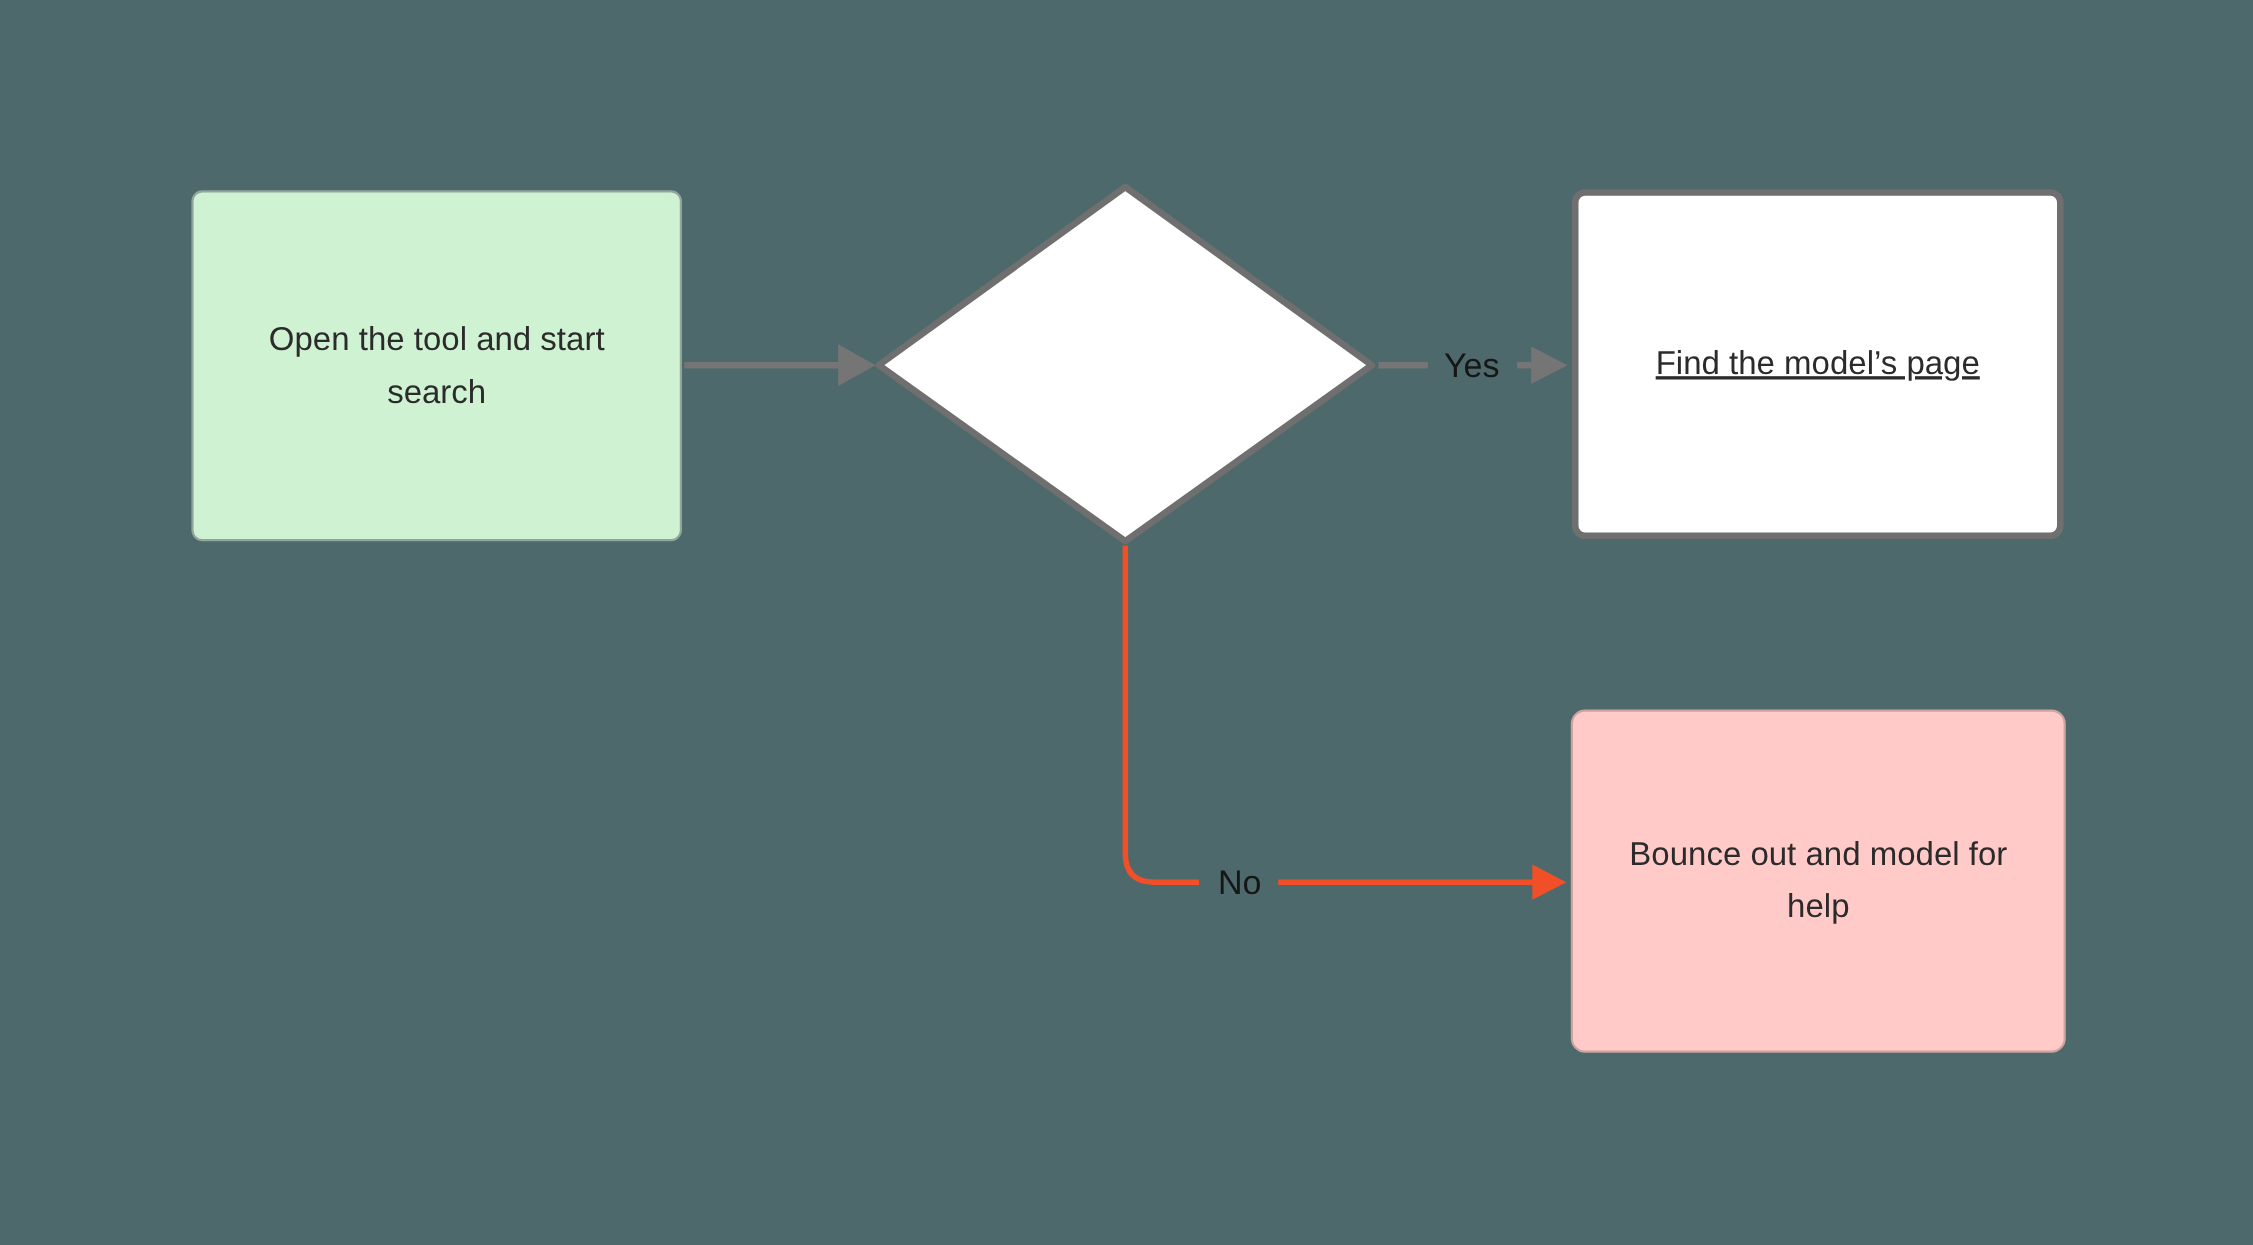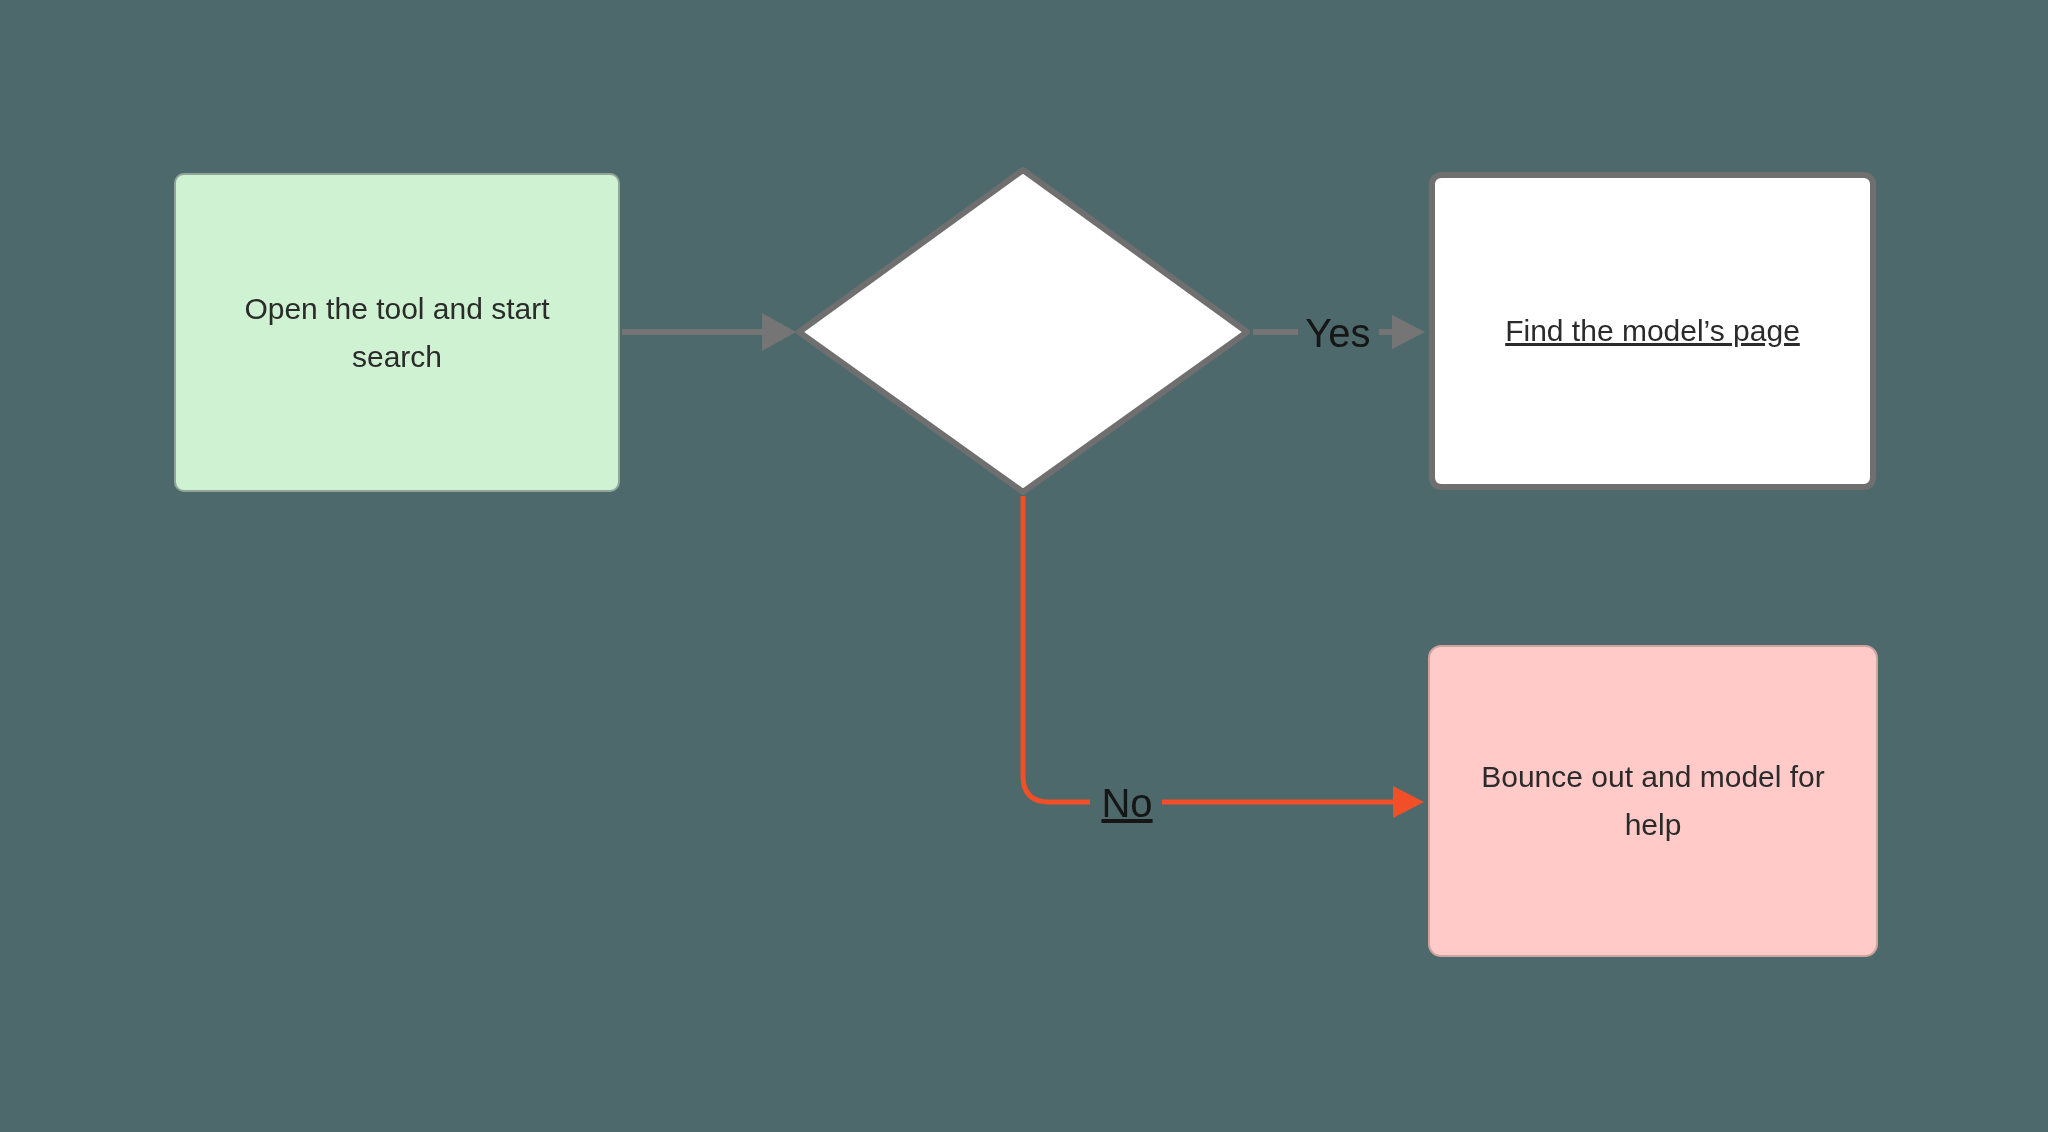--- a/index.html
+++ b/index.html
@@ -77,26 +77,26 @@
     border:2px solid var(--box-pink-border);
     border-radius:13px;
   }
   #node-no-result .node-label{max-width:360px;}
 
   .edge-label{
     position:absolute;
     display:flex;
     align-items:center;
     justify-content:center;
-    font-size:40px;
+    font-size:31px;
     font-weight:500;
     color:var(--label-dark);
   }
   #edge-label-yes{left:1300px;top:312px;width:76px;height:42px;}
-  #edge-label-no{left:1089px;top:782px;width:76px;height:42px;text-decoration:underline;}
+  #edge-label-no{left:1089px;top:782px;width:76px;height:42px;}
 </style>
 </head>
 <body>
 
 <div id="canvas">
 
   <svg id="edges-svg" viewBox="0 0 2048 1132" xmlns="http://www.w3.org/2000/svg">
 
     <polygon class="diamond-shape" points="1023,170 1247,332 1023,492 799,332"></polygon>
 

